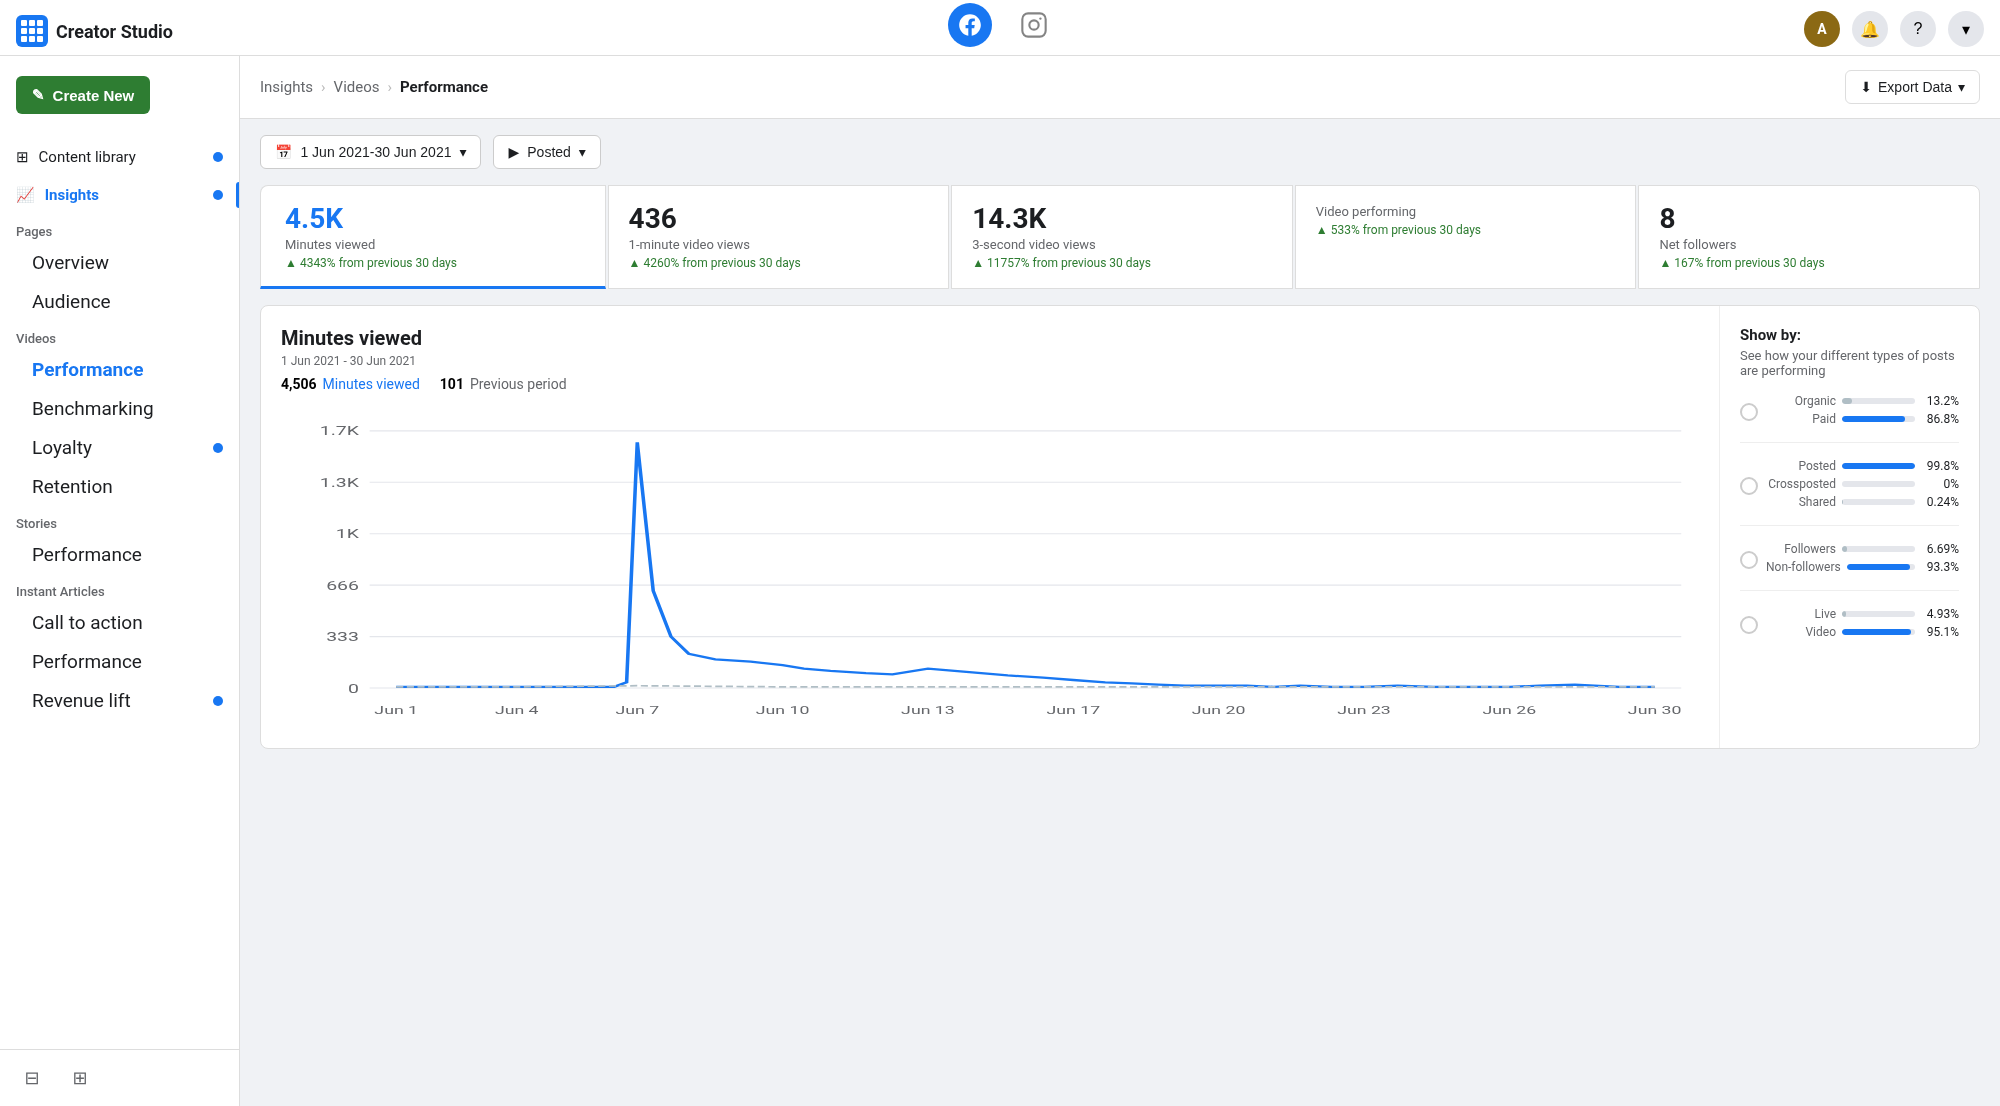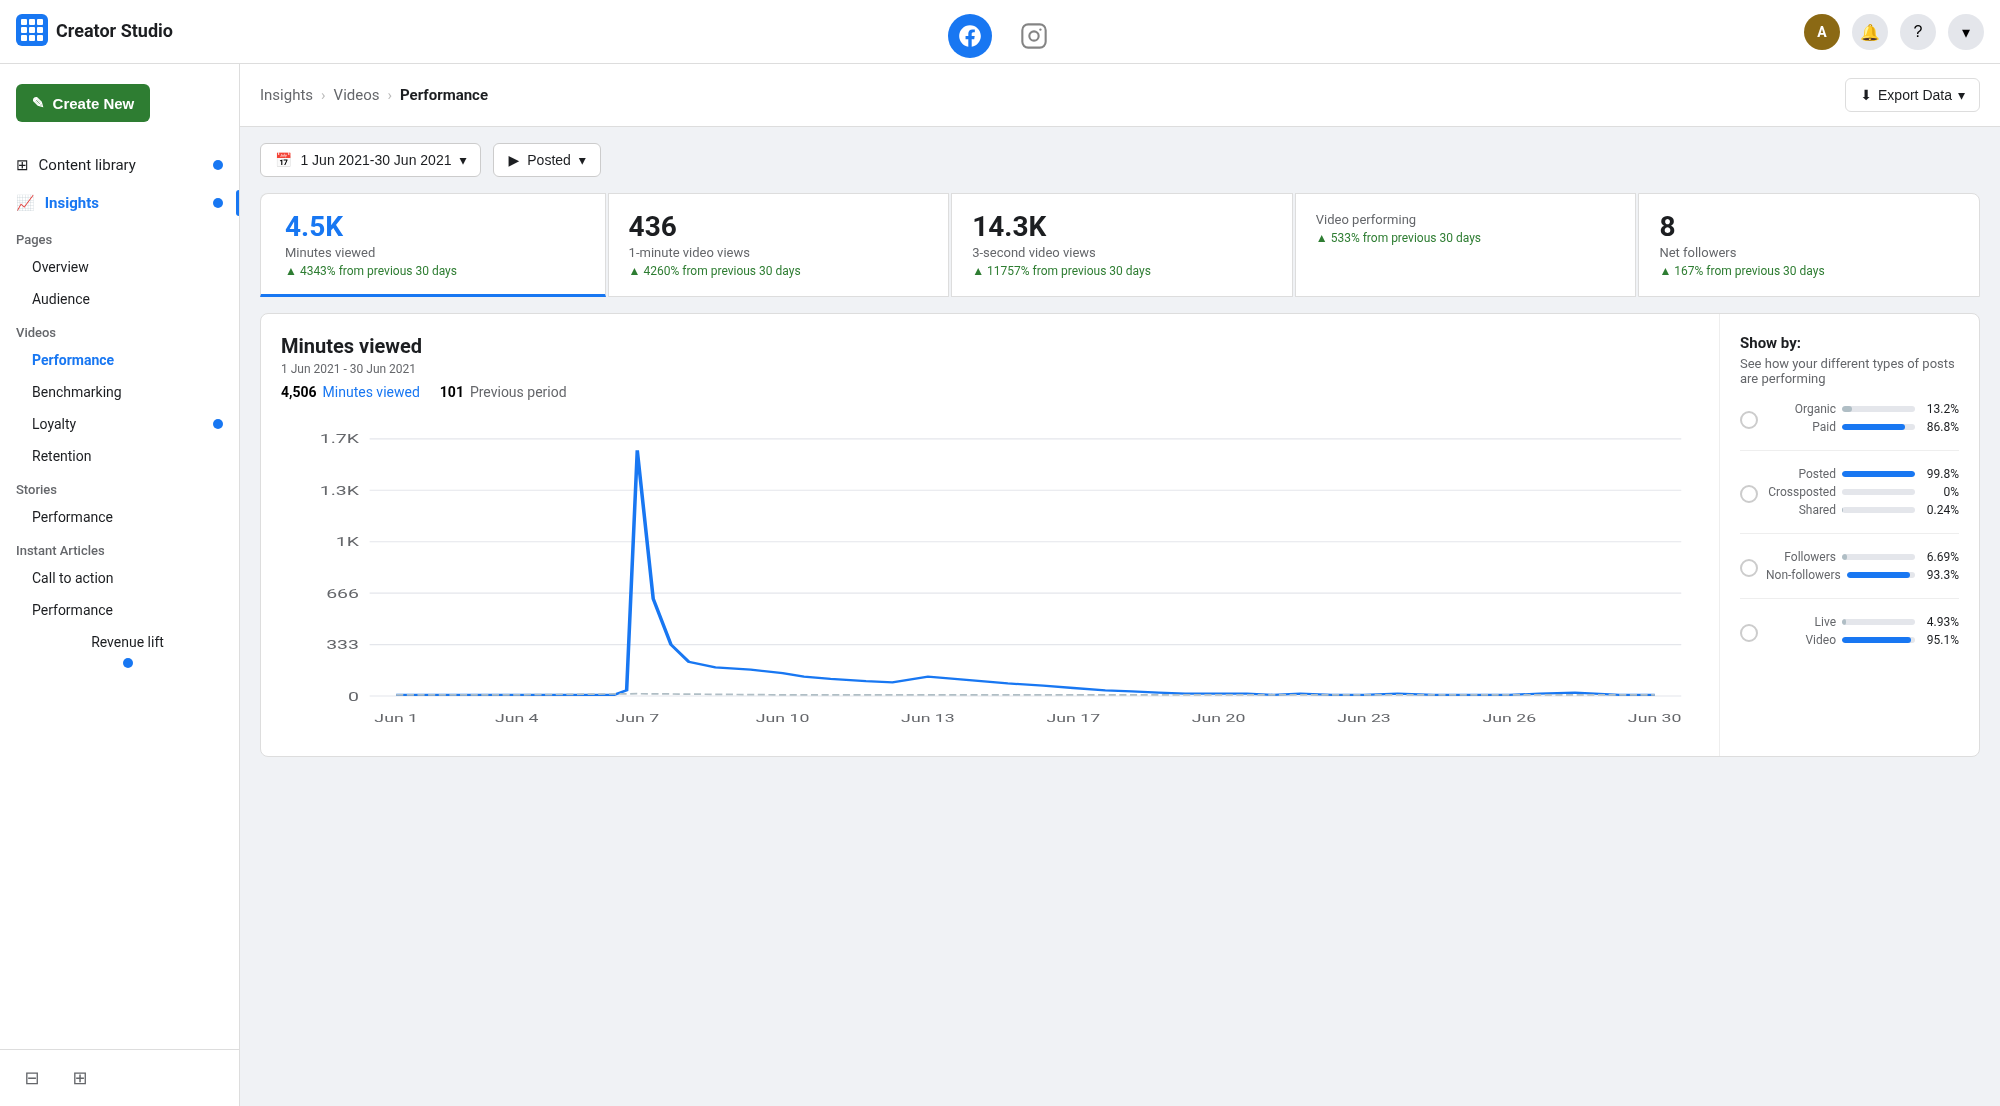--- a/index.html
+++ b/index.html
@@ -3,23 +3,23 @@
   <meta charset="utf-8">
   <style>
     * { box-sizing: border-box; margin: 0; padding: 0; }
     body { font-family: -apple-system, BlinkMacSystemFont, 'Segoe UI', Roboto, sans-serif; background: #f0f2f5; display: flex; flex-direction: column; height: 100vh; overflow: hidden; }
 
     
     .topnav {
       background: #fff;
       border-bottom: 1px solid #ddd;
       display: flex;
-      align-items: flex-start;
-      padding: 14px 16px;
-      height: 64px;
+      align-items: flex-end;
+      padding: 8px 16px;
+      height: 56px;
       position: relative;
       z-index: 10;
       flex-shrink: 0;
     }
     .topnav-left { display: flex; align-items: center; gap: 8px; min-width: 240px; }
     .topnav-logo { width: 32px; height: 32px; background: #1877f2; border-radius: 6px; display: flex; align-items: center; justify-content: center; }
     .topnav-logo-inner { display: grid; grid-template-columns: 1fr 1fr 1fr; gap: 2px; padding: 4px; }
     .topnav-logo-dot { width: 6px; height: 6px; background: #fff; border-radius: 1px; }
     .topnav-title { font-size: 18px; font-weight: 700; color: #1c1e21; }
     .topnav-center { flex: 1; display: flex; justify-content: center; align-items: center; gap: 24px; }
@@ -71,21 +71,21 @@
     }
     .sidebar-item.active { color: #1877f2; font-weight: 700; }
     .sidebar-item.active::after { content: ''; position: absolute; right: 0; top: 6px; bottom: 6px; width: 3px; background: #1877f2; border-radius: 3px 0 0 3px; }
     .sidebar-item .dot { width: 10px; height: 10px; border-radius: 50%; background: #1877f2; margin-left: auto; flex-shrink: 0; }
     .sidebar-section-label { padding: 10px 16px 4px; font-size: 13px; color: #65676b; font-weight: 500; }
     .sidebar-sub-item {
       display: flex;
       align-items: center;
       padding: 8px 16px 8px 32px;
       cursor: pointer;
-      font-size: 14px;
+      font-size: 19px;
       color: #1c1e21;
       gap: 8px;
     }
     .sidebar-sub-item.active { color: #1877f2; font-weight: 700; }
     .sidebar-bottom { display: flex; padding: 12px 16px; border-top: 1px solid #ddd; gap: 16px; }
     .sidebar-bottom-btn { width: 32px; height: 32px; background: none; border: none; cursor: pointer; display: flex; align-items: center; justify-content: center; color: #65676b; font-size: 18px; }
 
     
     .content-area { flex: 1; overflow-y: auto; background: #f0f2f5; }
 
@@ -239,21 +239,21 @@
         <span>Performance</span>
       </div>
 
       <div class="sidebar-section-label">Instant Articles</div>
       <div class="sidebar-sub-item">
         <span>Call to action</span>
       </div>
       <div class="sidebar-sub-item">
         <span>Performance</span>
       </div>
-      <div class="sidebar-sub-item" style="display:flex;align-items:center;justify-content:space-between;flex-direction:column;">
+      <div class="sidebar-sub-item" style="display:flex;align-items:center;justify-content:space-between;">
         <span>Revenue lift</span>
         <span style="width:10px;height:10px;border-radius:50%;background:#1877f2;display:inline-block;"></span>
       </div>
     </nav>
     <div class="sidebar-bottom">
       <button class="sidebar-bottom-btn">⊟</button>
       <button class="sidebar-bottom-btn">⊞</button>
     </div>
   </aside>
 

